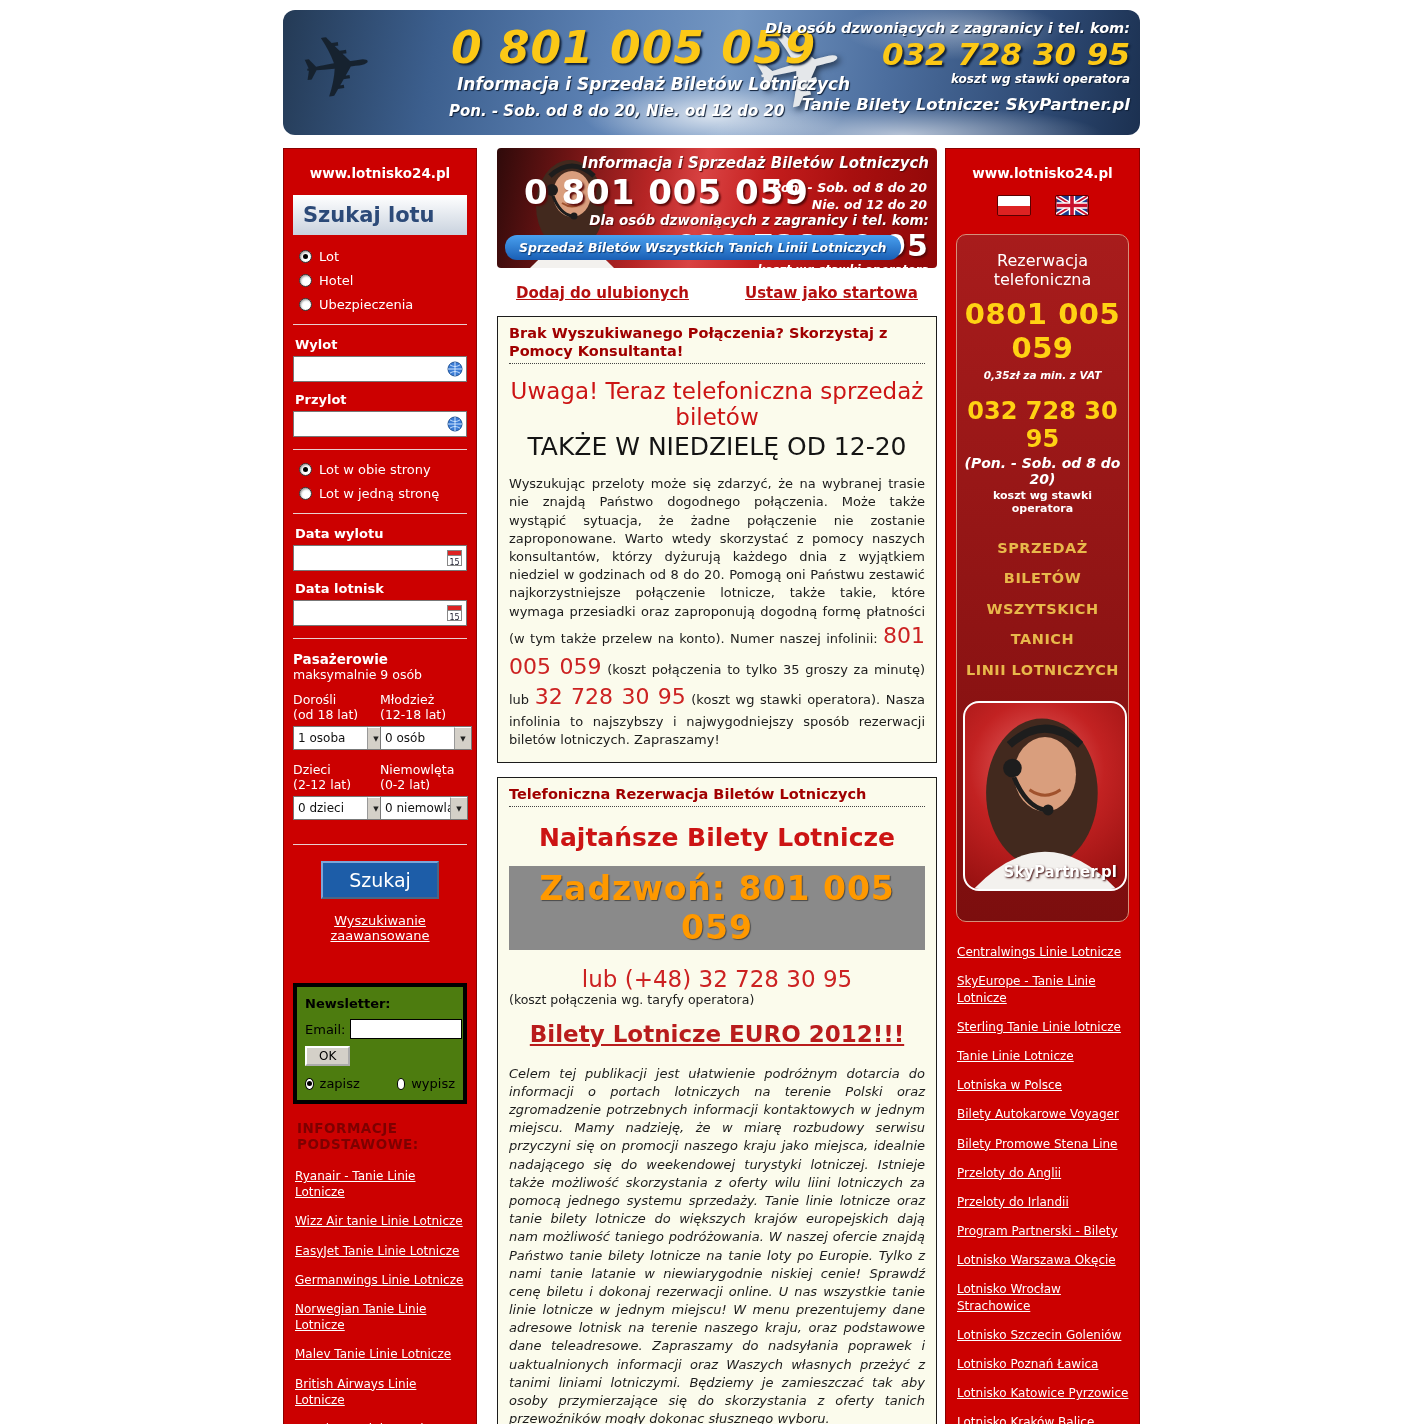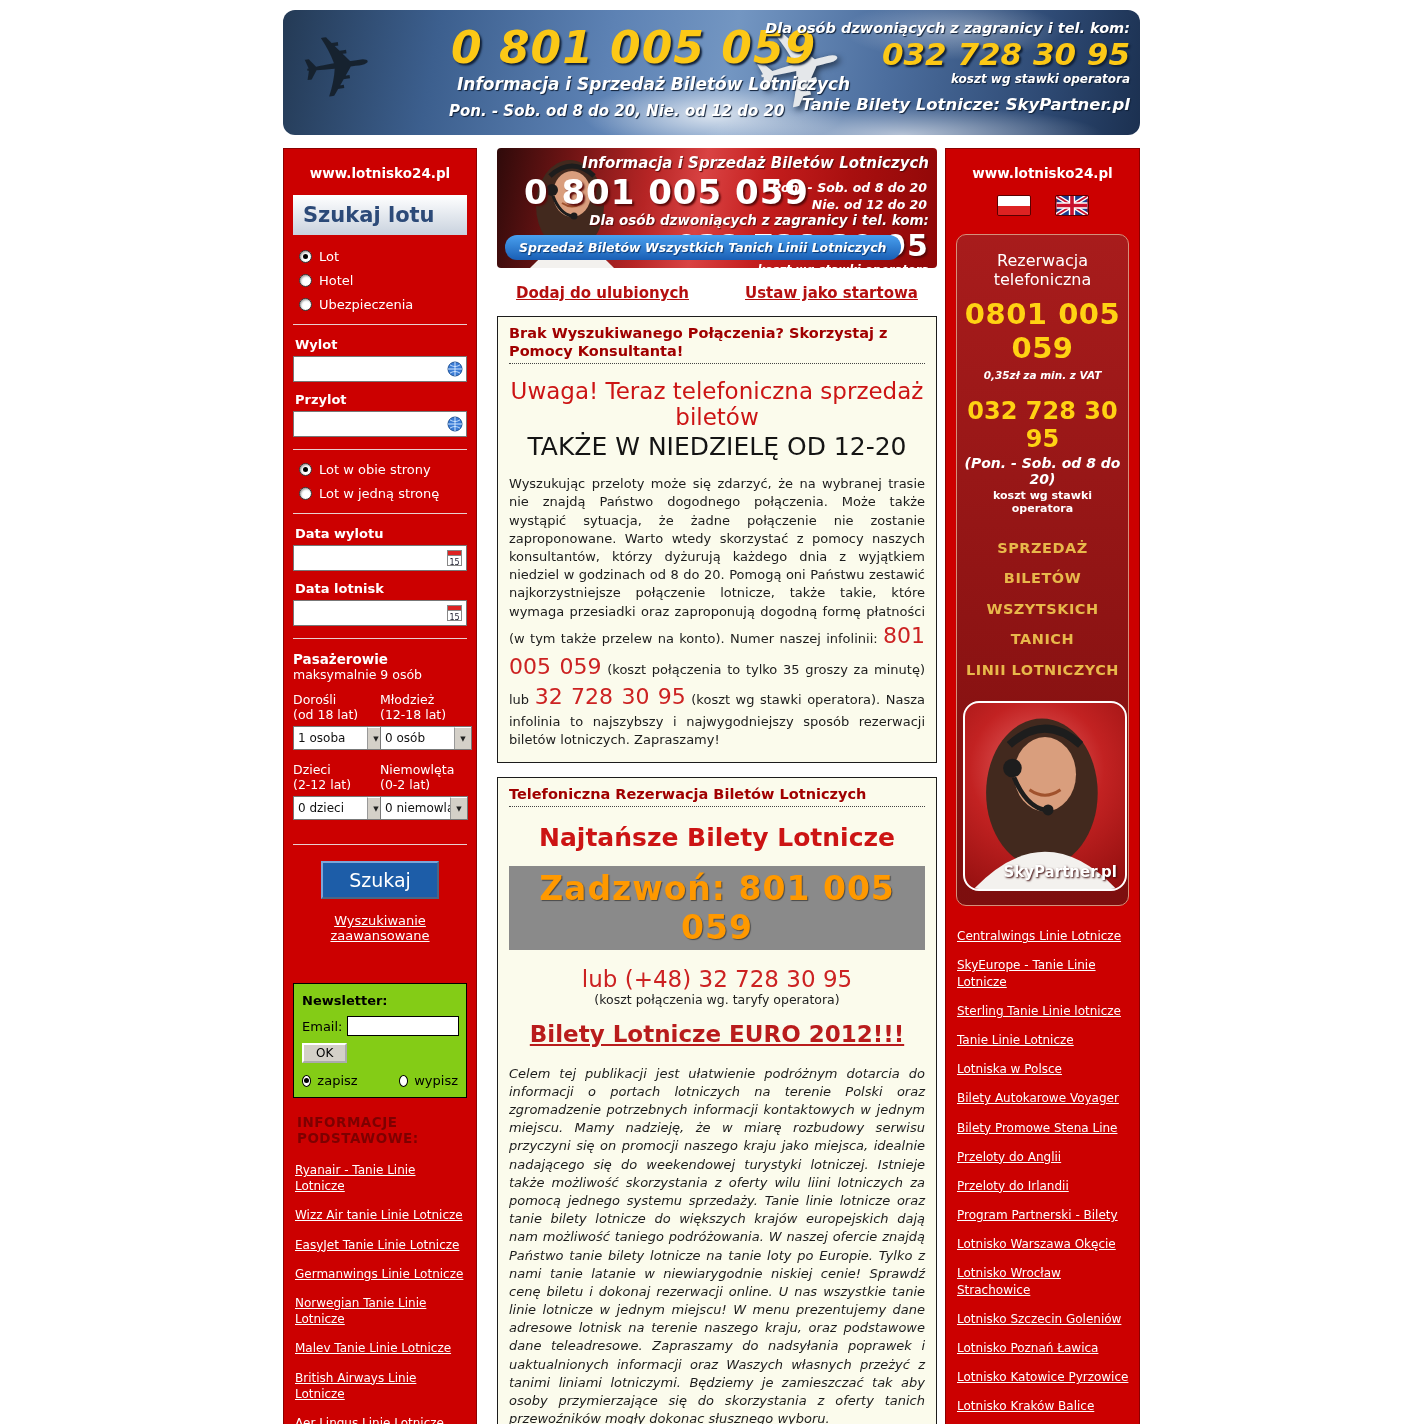--- a/index.html
+++ b/index.html
@@ -52,21 +52,21 @@
   .pax-cell { width:50%; margin-bottom:12px; }
   .pax-label { color:#fff; font-size:12.5px; }
   .selbox { display:flex; width:92px; height:24px; border:1px solid #777; background:#fff; margin-top:4px; cursor:pointer; }
   .selbox.wide { width:88px; }
   .sel-text { flex:1; font-size:12px; padding:4px 2px 0 4px; color:#111; white-space:nowrap; overflow:hidden; }
   .sel-btn { width:17px; background:#d4d0c8; border-left:1px solid #999; border-top:1px solid #fff;
     font-size:7px; color:#222; display:flex; align-items:center; justify-content:center; }
   .szukaj-btn { display:block; margin:16px auto 14px; background:#1d5da8; color:#fff; font-size:19px;
     border:2px outset #7da5d8; padding:6px 26px; cursor:pointer; font-family:inherit; }
   .adv-link { display:block; text-align:center; color:#fff; font-size:13px; text-decoration:underline; margin-bottom:26px; }
-  .newsletter { background:#84cc16; border:1px solid #000000; padding:9px 8px; color:#000; margin:40px 0 12px; }
+  .newsletter { background:#4d7c0f; border:4px solid #000000; padding:9px 8px; color:#000; margin:40px 0 12px; }
   .nl-title { font-weight:bold; font-size:13px; margin-bottom:8px; }
   .nl-row { display:flex; align-items:center; font-size:13px; }
   .nl-input { width:112px; height:20px; border:1px solid #000; margin-left:5px; font-size:12px; padding:0 3px; }
   .ok-btn { background:#d4d0c8; border:2px outset #fff; font-size:12px; padding:1px 12px; margin-top:7px; cursor:pointer; font-family:inherit; }
   .nl-radios { display:flex; align-items:center; margin-top:10px; font-size:13px; }
   .nl-radio { width:12px; height:12px; border-radius:50%; border:1px solid #000; background:#fff; margin-right:6px;
     display:inline-flex; align-items:center; justify-content:center; }
   .nl-radio.sel::after { content:""; width:5px; height:5px; border-radius:50%; background:#000; }
   .nl-gap { width:56px; }
   .info-header { color:#7d0000; font-weight:bold; font-size:13.5px; letter-spacing:.5px; margin:16px 0 16px 4px; }
@@ -92,31 +92,31 @@
     border-bottom:1px dotted #444; padding-bottom:3px; margin-bottom:10px; }
   .headline-red { color:#cc1414; font-size:23px; text-align:center; margin:14px 0 2px; }
   .headline-black { color:#141414; font-size:25px; text-align:center; margin-bottom:14px; }
   .bodytext { font-size:13px; color:#1c1c1c; text-align:justify; line-height:1.4; }
   .inline-phone { font-size:22px; color:#cc2222; }
   .b2-title { color:#cc1414; font-weight:bold; font-size:25px; text-align:center; margin:16px 0 14px; }
   .call-wrap { text-align:center; margin-bottom:16px; }
   .call-box { display:inline-block; background:#8a8a8a; color:#ff9900; font-weight:bold; font-size:33px;
     padding:3px 16px; letter-spacing:1px; text-shadow:1px 1px 1px #4a4a4a; }
   .alt-phone { color:#cc2222; font-size:23px; text-align:center; }
-  .alt-note { color:#222; font-size:12.5px; text-align:center; margin-bottom:14px; }
+  .alt-note { color:#222; font-size:12.5px; margin-bottom:14px; }
   .euro-wrap { text-align:center; margin:6px 0 18px; }
   .euro-link { color:#b91c1c; font-weight:bold; font-size:23px; text-decoration:underline; }
   .about { font-style:italic; }
 
   
   .flags-row { display:flex; justify-content:center; gap:24px; margin:12px 0 18px; }
   .flag { width:34px; height:21px; border:1px solid #5a0000; border-radius:2px; overflow:hidden; display:block; cursor:pointer; }
   .flag-pl-top { height:50%; background:#fff; } .flag-pl-bot { height:50%; background:#d22; }
   .phonebox { background:linear-gradient(#a81c1c,#7c0e0e); border:1px solid #d4907a; border-radius:10px;
-    padding:16px 6px 12px; text-align:center; color:#fff; margin:4px 1px 22px; }
+    padding:16px 6px 28px; text-align:center; color:#fff; margin:4px 1px 22px; }
   .pb-title { font-size:16px; margin-bottom:8px; }
   .pb-phone1 { color:#ffd213; font-size:29px; font-weight:bold; letter-spacing:.5px; }
   .pb-note1 { font-size:10.5px; font-weight:bold; font-style:italic; margin:4px 0 16px; }
   .pb-phone2 { color:#ffd213; font-size:24px; font-weight:bold; }
   .pb-hours { font-size:14px; font-weight:bold; font-style:italic; margin-top:2px; }
   .pb-note2 { font-size:11px; font-weight:bold; margin:2px 0 18px; }
   .pb-sale { color:#e8b84b; font-weight:bold; font-size:14.5px; line-height:2.1; letter-spacing:.5px; }
   .agent-photo { position:relative; width:164px; height:190px; margin:16px auto 2px; border:2px solid #fff; border-radius:16px;
     background:radial-gradient(circle at 45% 35%, #e86a6a 0%, #c22222 45%, #8f0d0d 100%); overflow:hidden; }
   .agent-brand { position:absolute; right:8px; bottom:8px; color:#fff; font-weight:bold; font-size:15px; text-shadow:1px 1px 2px #3a0505; }

